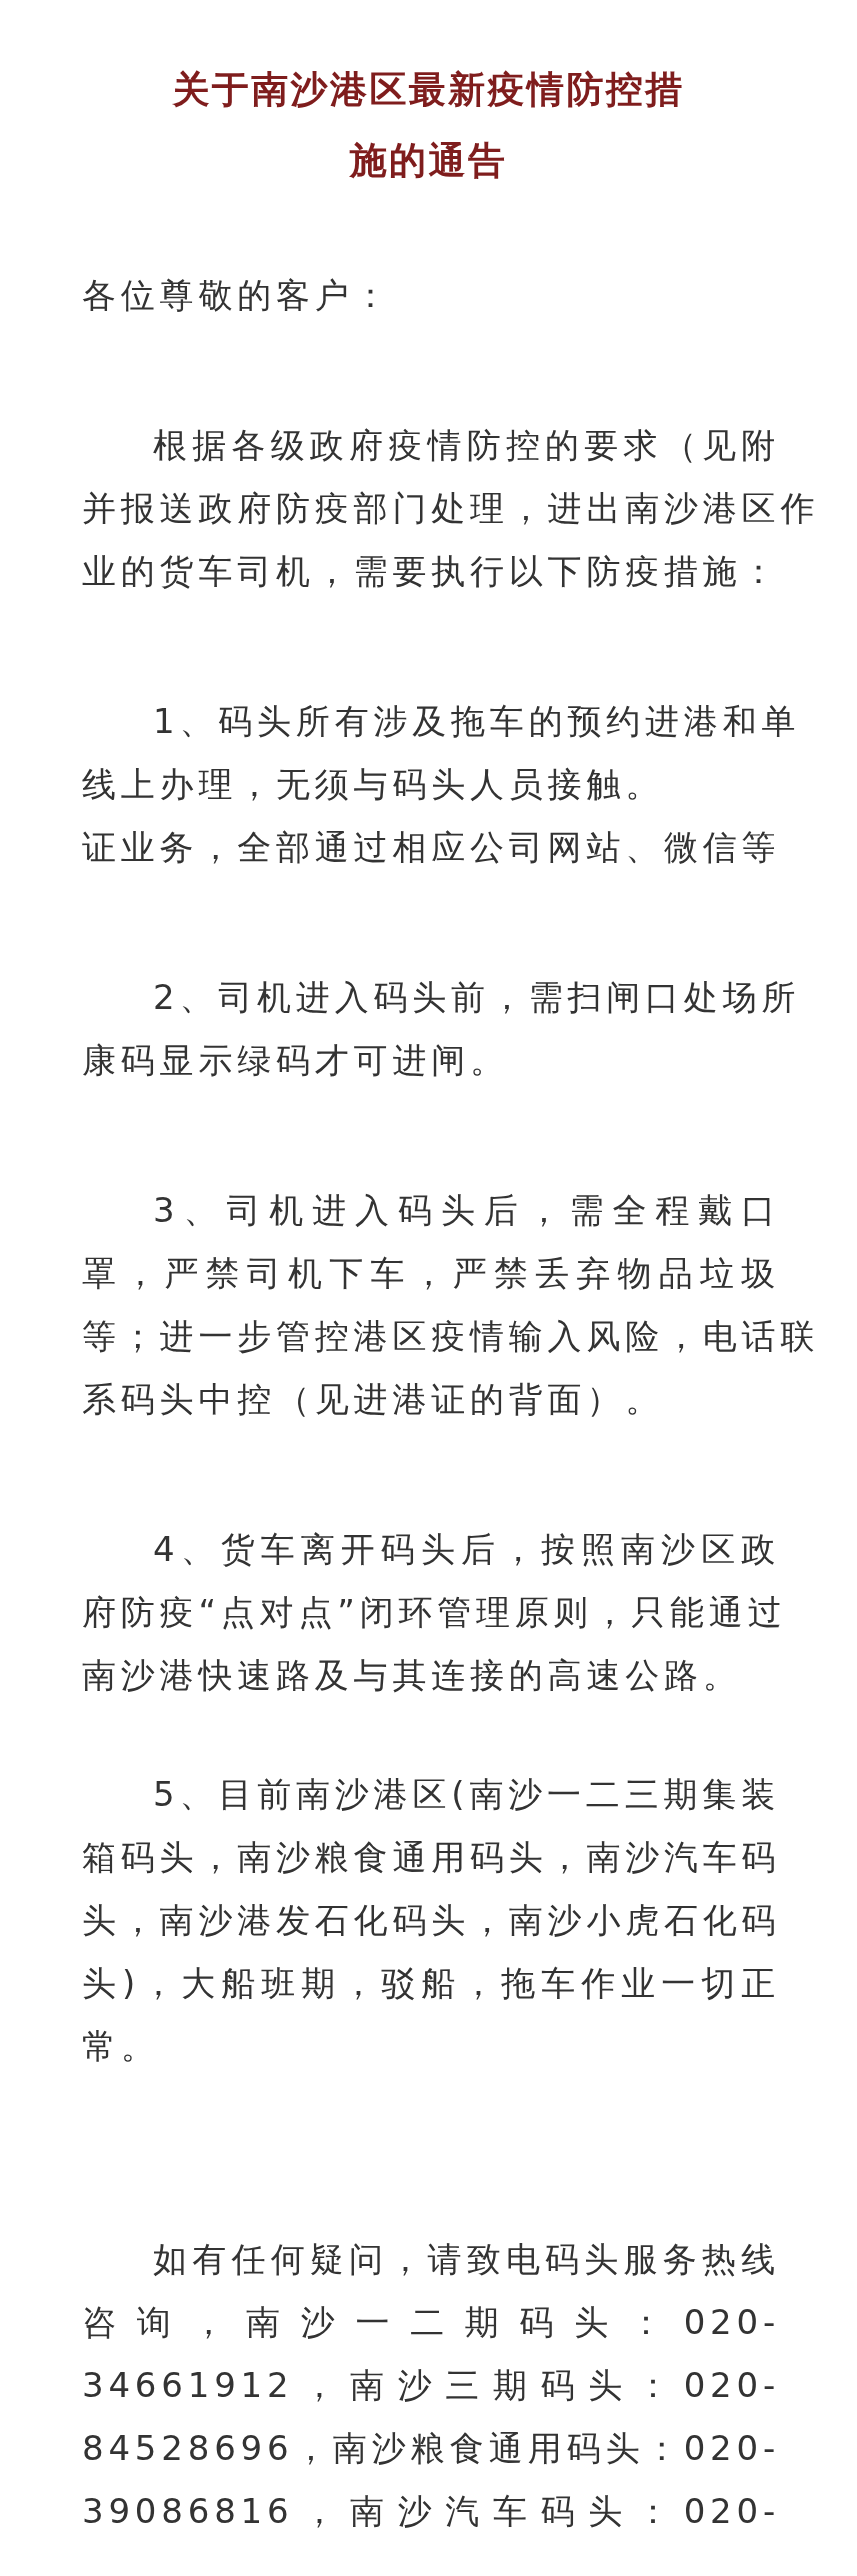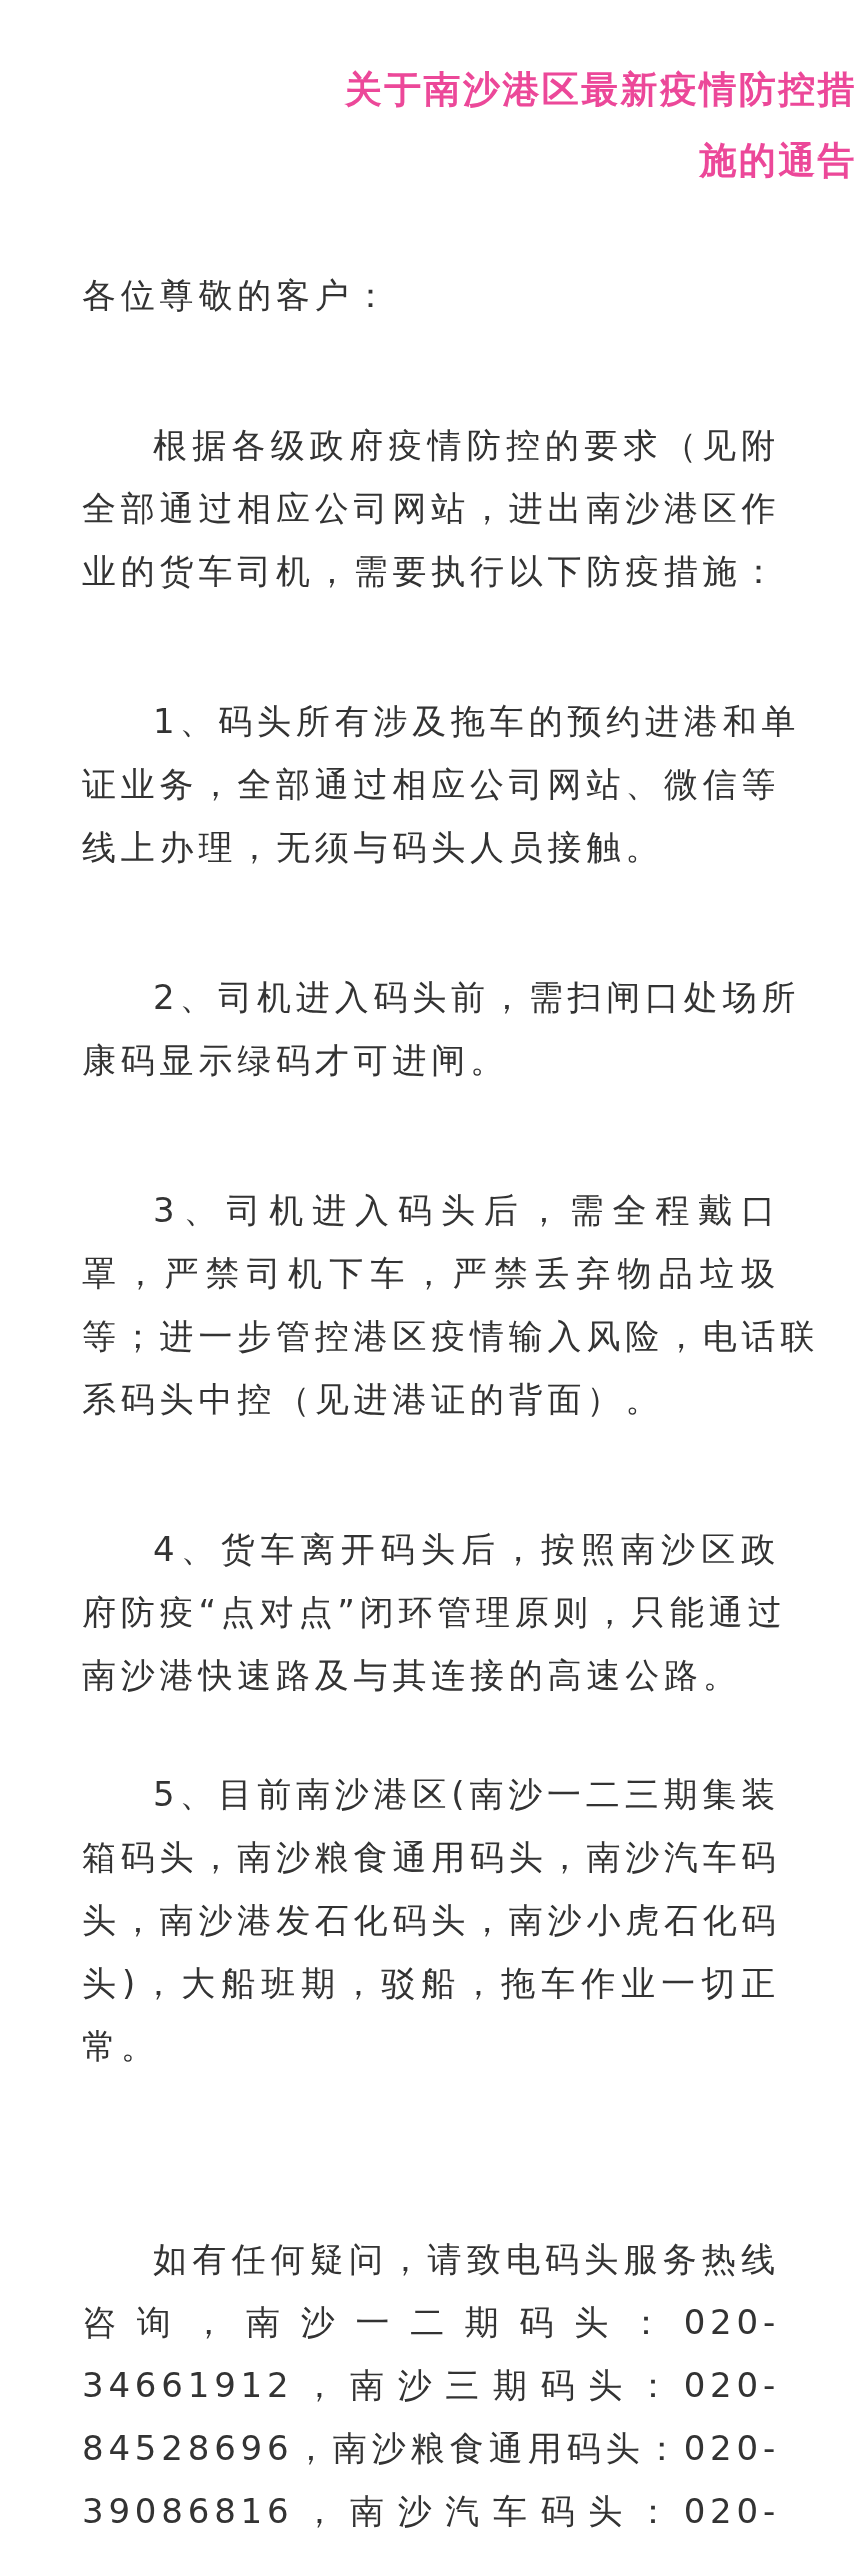--- a/index.html
+++ b/index.html
@@ -12,22 +12,22 @@
       height: 2576px;
       position: relative;
       overflow: hidden;
       font-family: "DejaVu Sans", "Liberation Sans", sans-serif;
     }
     .title {
       position: absolute;
       left: 0;
       top: 54px;
       width: 857px;
-      text-align: right;
-      color: #ec4899;
+      text-align: center;
+      color: #7f1d1d;
       font-weight: bold;
       font-size: 37px;
       line-height: 71px;
       letter-spacing: 2.4px;
     }
     .title .tline { display: block; white-space: nowrap; }
     .content {
       position: absolute;
       left: 70px;
       top: 252px;
@@ -59,29 +59,29 @@
 
 <div class="content">
 
   <div class="para">
     <span class="line last">各位尊敬的客户：</span>
   </div>
   <div class="gap"></div>
 
   <div class="para">
     <span class="line indent">根据各级政府疫情防控的要求（见附</span>
-    <span class="line">全部通过相应公司网站，进出南沙港区作</span>
+    <span class="line">并报送政府防疫部门处理，进出南沙港区作</span>
     <span class="line last">业的货车司机，需要执行以下防疫措施：</span>
   </div>
   <div class="gap"></div>
 
   <div class="para">
     <span class="line indent">1、码头所有涉及拖车的预约进港和单</span>
+    <span class="line last">线上办理，无须与码头人员接触。</span>
     <span class="line">证业务，全部通过相应公司网站、微信等</span>
-    <span class="line last">线上办理，无须与码头人员接触。</span>
   </div>
   <div class="gap"></div>
 
   <div class="para">
     <span class="line indent">2、司机进入码头前，需扫闸口处场所</span>
     <span class="line last">康码显示绿码才可进闸。</span>
   </div>
   <div class="gap"></div>
 
   <div class="para">

